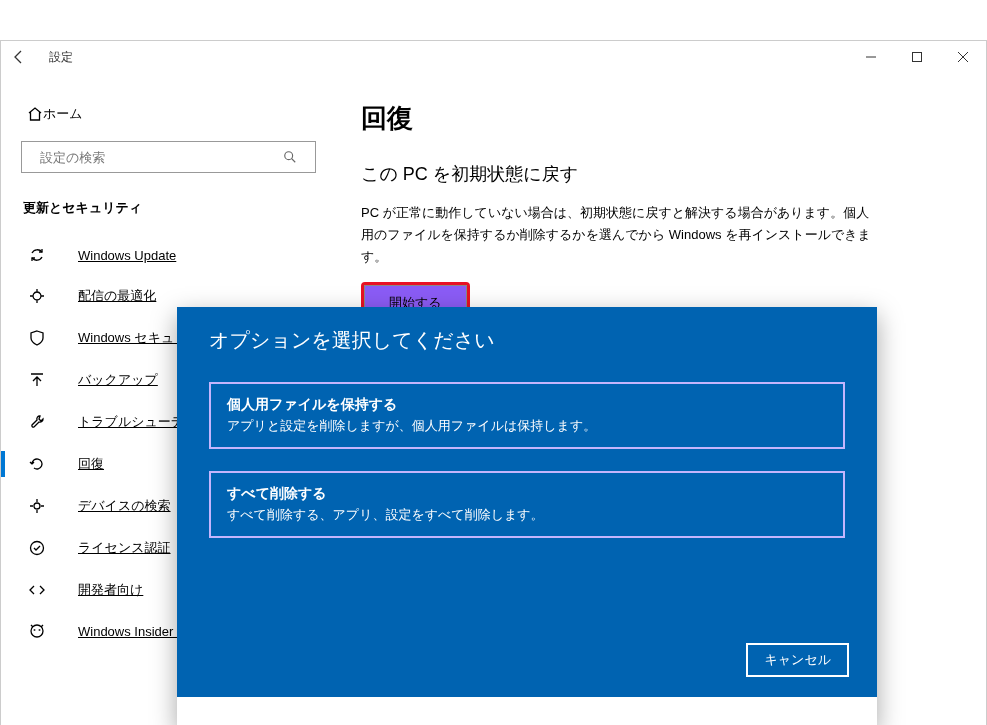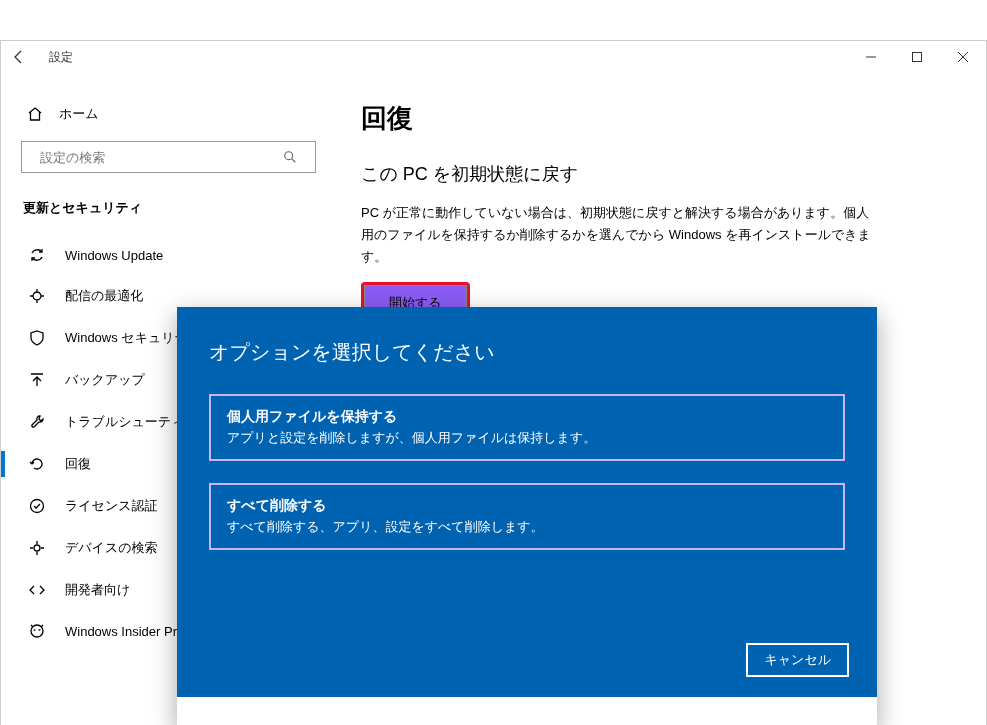--- a/index.html
+++ b/index.html
@@ -11,46 +11,46 @@
 .titlebar-left { display: flex; align-items: center; gap: 20px; }
 .back-btn { width: 20px; height: 20px; display: flex; align-items: center; justify-content: center; font-size: 16px; color: #333; cursor: pointer; }
 .title-text { font-size: 12px; color: #333; }
 .titlebar-right { display: flex; }
 .win-btn { width: 46px; height: 32px; display: flex; align-items: center; justify-content: center; cursor: pointer; }
 .win-btn svg { width: 10px; height: 10px; }
 
 .content { display: flex; height: calc(100% - 32px); }
 
 .sidebar { width: 330px; background: #fff; padding: 24px 0 0 20px; }
-.home-row { display: flex; align-items: center; gap: 16px; padding: 8px 0 18px 6px; cursor: pointer; }
+.home-row { display: flex; align-items: center; padding: 8px 0 18px 6px; cursor: pointer; }
 .home-row .icon { width: 16px; height: 16px; }
 .home-row .label { font-size: 13px; }
 
 .search-box { width: 295px; height: 32px; border: 1px solid #999; display: flex; align-items: center; padding: 0 18px; background: #fff; margin-bottom: 22px; }
 .search-box input { border: none; outline: none; flex: 1; font-size: 13px; color: #666; background: transparent; }
 .search-box .search-icon { width: 14px; height: 14px; color: #666; }
 
 .section-header { font-size: 13px; font-weight: 600; padding: 4px 0 18px 2px; }
 
-.nav-item { display: flex; align-items: center; gap: 20px; padding: 12px 0 12px 8px; cursor: pointer; position: relative; }
+.nav-item { display: flex; align-items: center; gap: 33px; padding: 12px 0 12px 8px; cursor: pointer; position: relative; text-decoration: underline; }
 .nav-item .icon { width: 16px; height: 16px; flex-shrink: 0; display: flex; align-items: center; justify-content: center; }
 .nav-item .label { font-size: 13px; white-space: nowrap; }
 .nav-item.selected::before { content: ""; position: absolute; left: -20px; top: 8px; bottom: 8px; width: 4px; background: #0078d4; }
 
 .main { flex: 1; padding: 28px 30px; }
 .page-title { font-size: 26px; font-weight: 600; margin-bottom: 26px; }
 .subsection-title { font-size: 18px; font-weight: 400; margin-bottom: 16px; }
 .body-text { font-size: 13px; line-height: 1.7; margin-bottom: 14px; max-width: 520px; }
 .start-btn { display: inline-block; padding: 8px 24px; background: #8b5cf6; border: 1px solid #888; font-size: 13px; cursor: pointer; }
 .start-highlight { display: inline-block; border: 3px solid #e81123; border-radius: 4px; padding: 0; }
 
 
 .dialog { position: absolute; left: 176px; top: 266px; width: 700px; height: 420px; background: #fff; box-shadow: 0 8px 24px rgba(0,0,0,0.35); }
 .dialog-title { font-size: 12px; padding: 8px 12px; background: #fff; color: #333; }
-.dialog-body { background: #0063b1; height: calc(100% - 30px); padding: 32px 32px 20px 32px; color: #fff; position: relative; }
+.dialog-body { background: #0063b1; height: calc(100% - 30px); padding: 20px 32px 20px 32px; color: #fff; position: relative; }
 .dialog-heading { font-size: 20px; font-weight: 400; margin-bottom: 28px; }
 .option { border: 2px solid #c4b5fd; padding: 12px 16px; margin-bottom: 22px; cursor: pointer; }
 .option-title { font-size: 14px; font-weight: 600; margin-bottom: 3px; }
 .option-desc { font-size: 13px; }
 .cancel-btn { position: absolute; right: 28px; bottom: 20px; border: 2px solid #fff; padding: 6px 16px; font-size: 13px; cursor: pointer; color: #fff; background: transparent; }
 
 .ico-stroke { stroke: currentColor; stroke-width: 1.3; fill: none; }
 </style>
 </head>
 <body>
@@ -153,34 +153,34 @@
         <span class="icon">
             <svg viewBox="0 0 16 16" width="16" height="16">
               <path class="ico-stroke" d="M3 8 A5 5 0 1 1 5 12 M3 8 L1 6 M3 8 L5 6" stroke="#333"></path>
             </svg>
           </span>
         <span class="label">回復</span>
       </div>
       <div class="nav-item">
         <span class="icon">
             <svg viewBox="0 0 16 16" width="16" height="16">
+              <circle cx="8" cy="8" r="3" class="ico-stroke" stroke="#333"></circle>
+              <path d="M8 1 V4 M8 12 V15 M1 8 H4 M12 8 H15" class="ico-stroke" stroke="#333"></path>
+            </svg>
+          </span>
+        <span class="label">デバイスの検索</span>
+      </div>
+      <div class="nav-item">
+        <span class="icon">
+            <svg viewBox="0 0 16 16" width="16" height="16">
               <circle cx="8" cy="8" r="6.5" class="ico-stroke" stroke="#333"></circle>
               <path d="M5 8 L7 10 L11 6" class="ico-stroke" stroke="#333"></path>
             </svg>
           </span>
         <span class="label">ライセンス認証</span>
-      </div>
-      <div class="nav-item">
-        <span class="icon">
-            <svg viewBox="0 0 16 16" width="16" height="16">
-              <circle cx="8" cy="8" r="3" class="ico-stroke" stroke="#333"></circle>
-              <path d="M8 1 V4 M8 12 V15 M1 8 H4 M12 8 H15" class="ico-stroke" stroke="#333"></path>
-            </svg>
-          </span>
-        <span class="label">デバイスの検索</span>
       </div>
       <div class="nav-item">
         <span class="icon">
             <svg viewBox="0 0 16 16" width="16" height="16">
               <path class="ico-stroke" d="M5 4 L1 8 L5 12 M11 4 L15 8 L11 12" stroke="#333"></path>
             </svg>
           </span>
         <span class="label">開発者向け</span>
       </div>
       <div class="nav-item">

